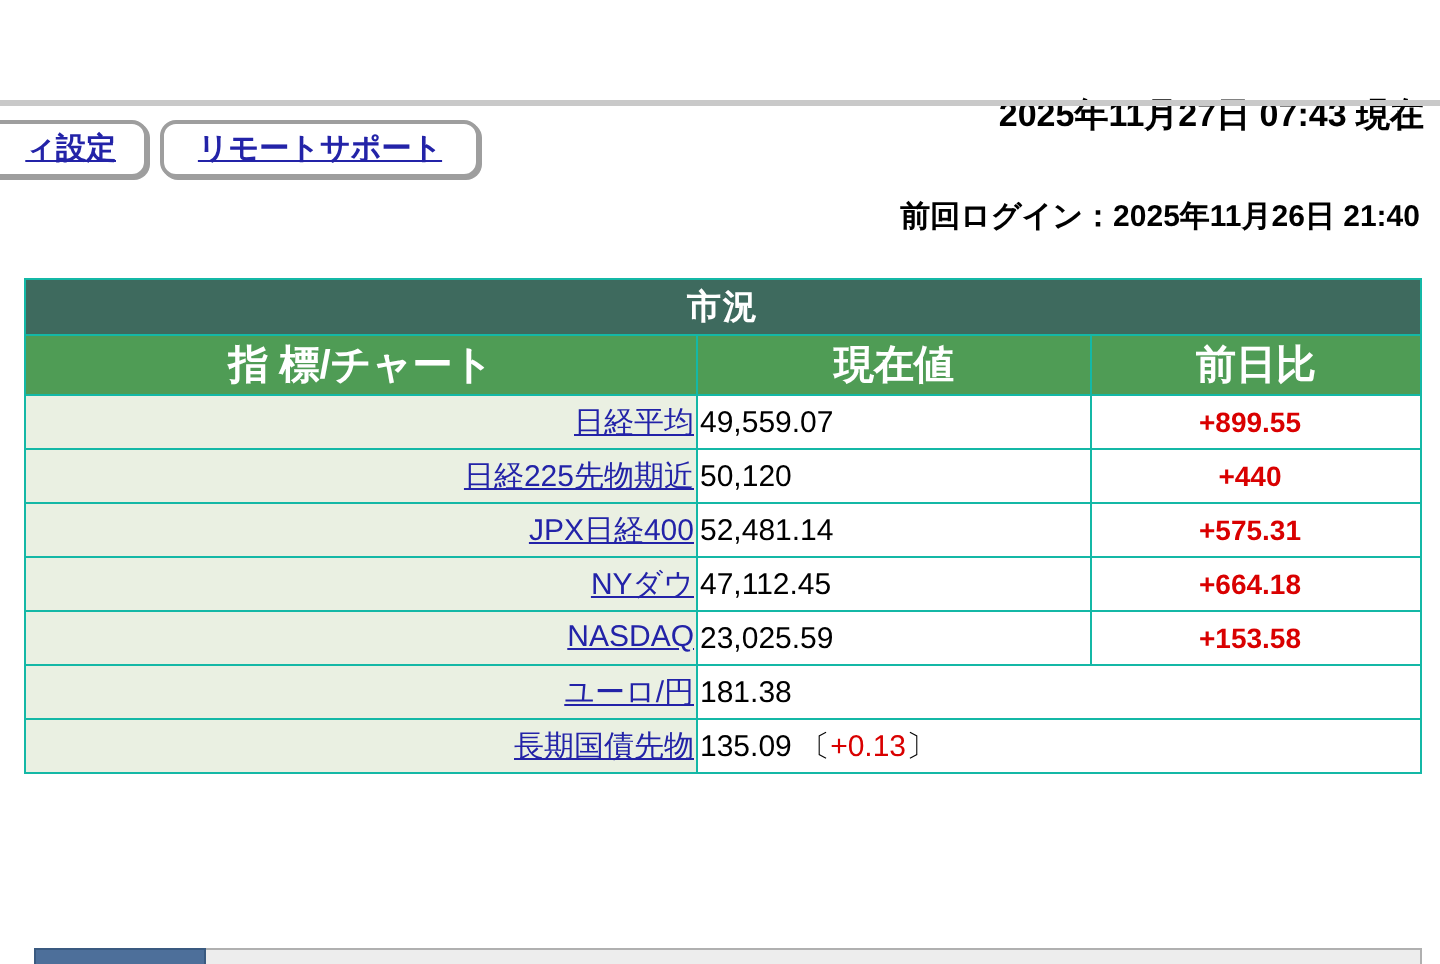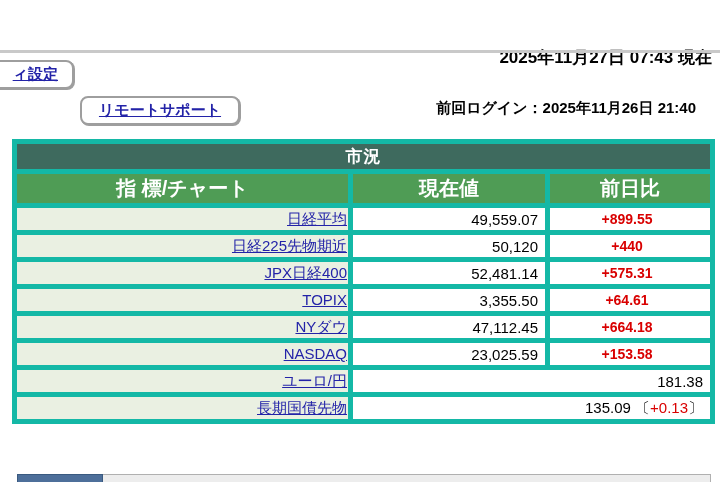--- a/index.html
+++ b/index.html
@@ -25,54 +25,54 @@
     position:absolute;top:50px;left:0;width:720px;height:3px;background:#c9c9c9;
   }
   .toolbar-btn{
     position:absolute;top:60px;height:29px;
     background:#ffffff;border:2px solid #9e9e9e;border-radius:8px;
     box-shadow:1px 1px 0 #9e9e9e;
     display:flex;align-items:center;justify-content:center;
     cursor:pointer;padding:0 10px;
   }
   .btn-settings{left:-14px;width:88px;justify-content:flex-end;padding-right:14px;}
-  .btn-remote{left:80px;width:160px;margin-top:36px;}
+  .btn-remote{left:80px;width:160px;}
   .toolbar-btn span{
     font-size:15px;font-weight:bold;color:var(--c-link);
     text-decoration:underline;white-space:nowrap;
   }
   .last-login{
-    position:absolute;top:99px;right:24px;
+    position:absolute;top:99px;right:10px;
     font-size:15px;font-weight:bold;color:#000;white-space:nowrap;
   }
   table.market{
     position:absolute;top:139px;left:12px;width:698px;
     border-collapse:collapse;table-layout:fixed;
     border:1px solid #7f7f7f;
   }
   table.market th,table.market td{
-    border:5px solid #14b8a6;overflow:hidden;white-space:nowrap;
+    border:1px solid #14b8a6;overflow:hidden;white-space:nowrap;
   }
   th.table-title{
     height:28px;background:var(--c-title-bg);color:#fff;
     font-size:17px;font-weight:bold;text-align:center;
     letter-spacing:1px;border-bottom:2px solid #cfd6cf;
   }
   tr.col-headers th{
     height:27px;background:var(--c-header-bg);color:#fff;
     font-size:20px;font-weight:bold;text-align:center;
   }
   td.label-cell{
     height:27px;background:var(--c-label-bg);padding-left:6px;text-align:right;
   }
   a.indicator-link{
     font-size:15px;color:var(--c-link);text-decoration:underline;cursor:pointer;
   }
   td.value-cell{
-    background:#fff;text-align:right;padding-right:7px;font-size:15px;color:#000;
+    background:#fff;padding-right:7px;font-size:15px;color:#000;
   }
   td.change-cell{
     background:#fff;text-align:center;padding-right:7px;font-size:14px;
     color:var(--c-change);
     font-weight:bold;
   }
   .bracket{color:#000;}
   .bracket-change{color:var(--c-change);margin-top:20px;}
   .bottom-tab{
     position:absolute;top:474px;left:17px;width:86px;height:10px;
@@ -125,25 +125,20 @@
         <td class="label-cell"><a class="indicator-link">日経225先物期近</a></td>
         <td class="value-cell">50,120</td>
         <td class="change-cell">+440</td>
       </tr>
       <tr>
         <td class="label-cell"><a class="indicator-link">JPX日経400</a></td>
         <td class="value-cell">52,481.14</td>
         <td class="change-cell">+575.31</td>
       </tr>
       <tr>
-        <td class="label-cell"><a class="indicator-link">TOPIX</a></td>
-        <td class="value-cell">3,355.50</td>
-        <td class="change-cell">+64.61</td>
-      </tr>
-      <tr>
         <td class="label-cell"><a class="indicator-link">NYダウ</a></td>
         <td class="value-cell">47,112.45</td>
         <td class="change-cell">+664.18</td>
       </tr>
       <tr>
         <td class="label-cell"><a class="indicator-link">NASDAQ</a></td>
         <td class="value-cell">23,025.59</td>
         <td class="change-cell">+153.58</td>
       </tr>
       <tr>

